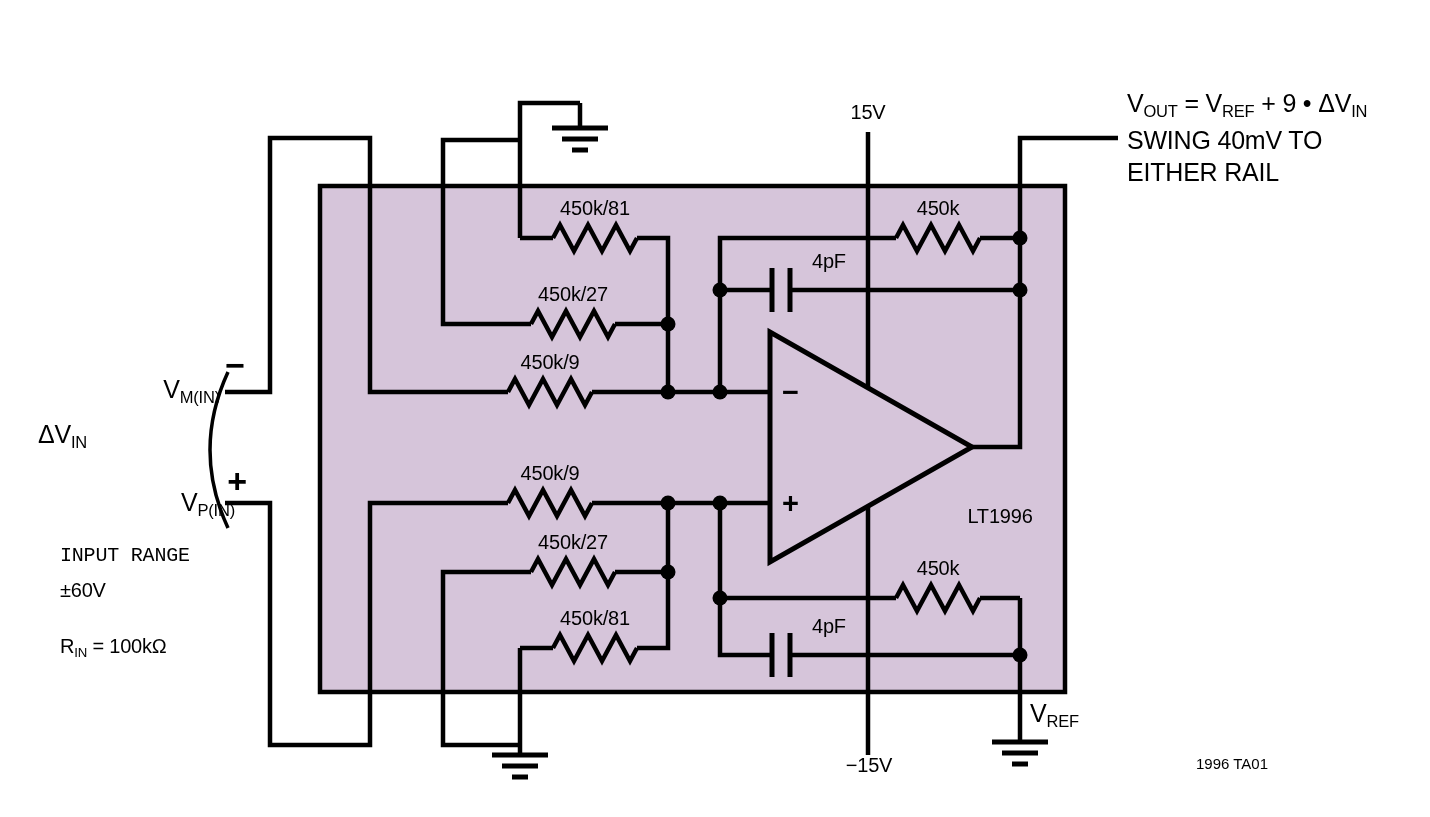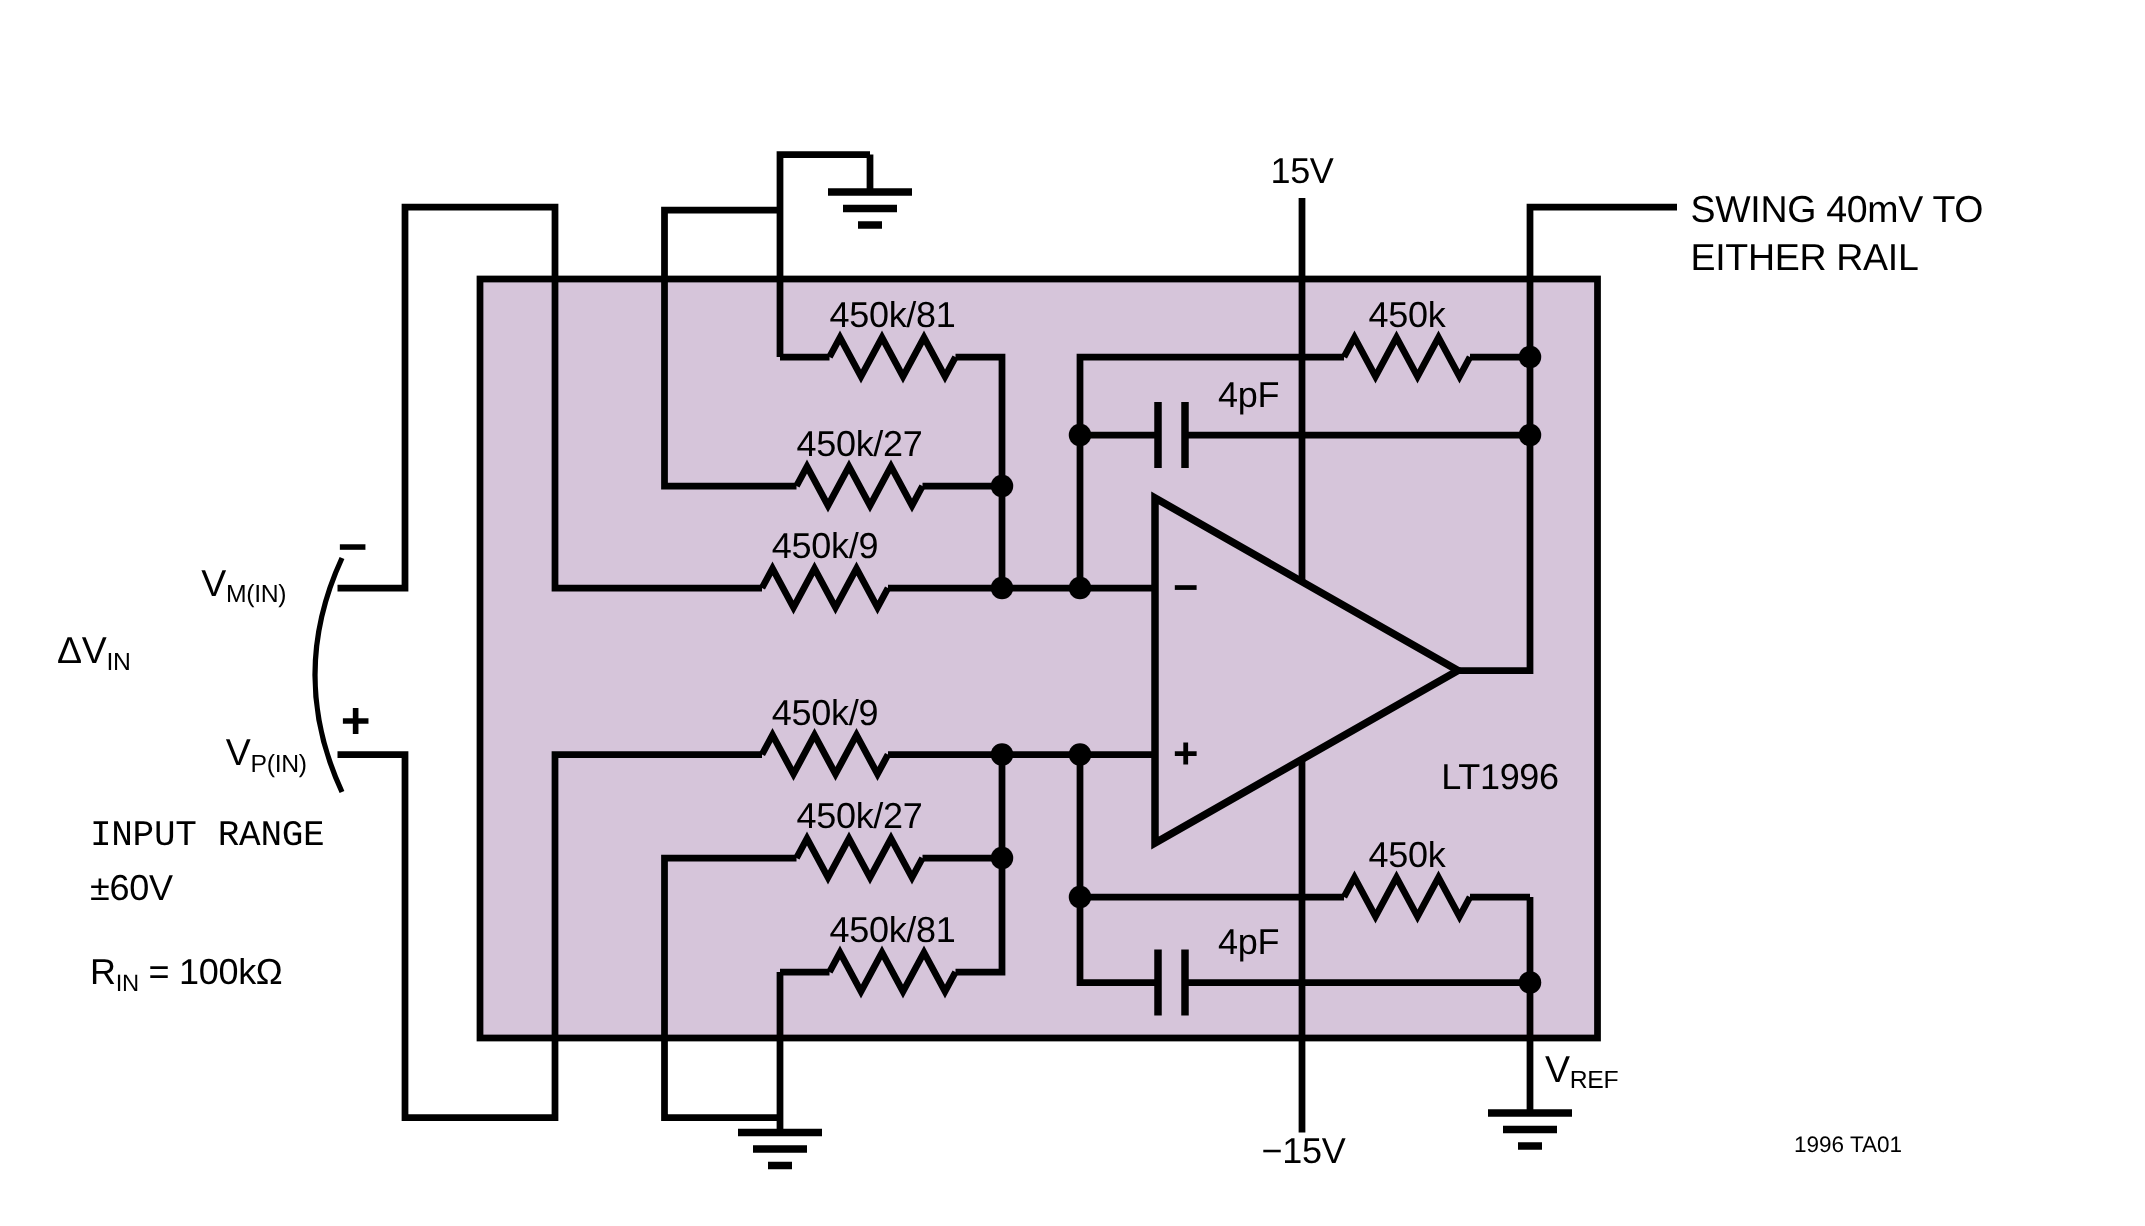--- a/index.html
+++ b/index.html
@@ -3,24 +3,24 @@
 <meta charset="utf-8">
 <style>
   html,body{margin:0;padding:0;}
   body{
     width:1430px;height:817px;position:relative;overflow:hidden;
     background:#ffffff;color:#000;
     font-family:"Liberation Sans", sans-serif;
   }
   .canvas{position:absolute;inset:0;}
   svg{position:absolute;top:0;left:0;}
-  .lbl{position:absolute;white-space:nowrap;font-size:24px;line-height:1.06;letter-spacing:-0.2px;}
+  .lbl{position:absolute;white-space:nowrap;font-size:20px;line-height:1.06;letter-spacing:-0.2px;}
   .vlab{font-size:25px;}
   .ctr{transform:translateX(-50%);}
-  .rt{text-align:center;}
+  .rt{text-align:right;}
   .title{font-size:33px;font-weight:bold;letter-spacing:-0.5px;}
   .sign{font-size:34px;font-weight:bold;line-height:1;}
   .opsign{font-size:29px;font-weight:bold;line-height:1;}
   .small{font-size:15px;letter-spacing:0;}
   .sub{font-size:0.66em;vertical-align:-0.28em;}
 </style>
 </head>
 <body>
 
 <div class="canvas">
@@ -136,20 +136,21 @@
   <div class="lbl vlab rt" style="left:105px;top:376px;width:115px;"><span>V</span><sub class="sub">M(IN)</sub></div>
   <div class="lbl sign ctr" style="left:235px;top:348px;">−</div>
   <div class="lbl vlab rt" style="left:120px;top:489px;width:115px;"><span>V</span><sub class="sub">P(IN)</sub></div>
   <div class="lbl sign ctr" style="left:237px;top:464px;">+</div>
   <div class="lbl vlab" style="left:38px;top:421px;"><span>ΔV</span><sub class="sub">IN</sub></div>
 
   <div class="lbl" style="left:60px;top:545px;font-family:Liberation Mono, monospace;">INPUT RANGE</div>
   <div class="lbl" style="left:60px;top:580px;">±60V</div>
   <div class="lbl" style="left:60px;top:636px;"><span>R</span><sub class="sub">IN</sub><span> = 100kΩ</span></div>
 
+  <div class="lbl vlab" style="left:1127px;top:90px;"><span>V</span><sub class="sub">OUT</sub><span> = V</span><sub class="sub">REF</sub><span> + 9 • ΔV</span><sub class="sub">IN</sub></div>
   <div class="lbl vlab" style="left:1127px;top:127px;">SWING 40mV TO</div>
   <div class="lbl vlab" style="left:1127px;top:159px;">EITHER RAIL</div>
 
   <div class="lbl vlab" style="left:1030px;top:700px;"><span>V</span><sub class="sub">REF</sub></div>
 
   <div class="lbl small" style="left:1196px;top:756px;">1996 TA01</div>
 
 </div>
 
 </body></html>

